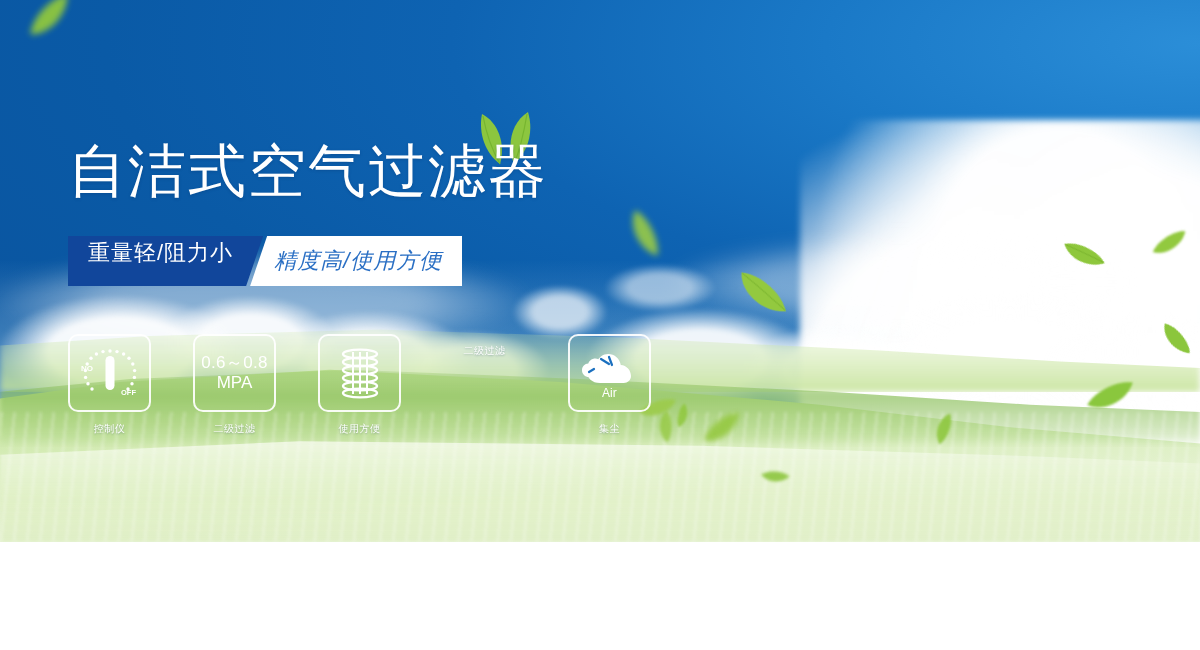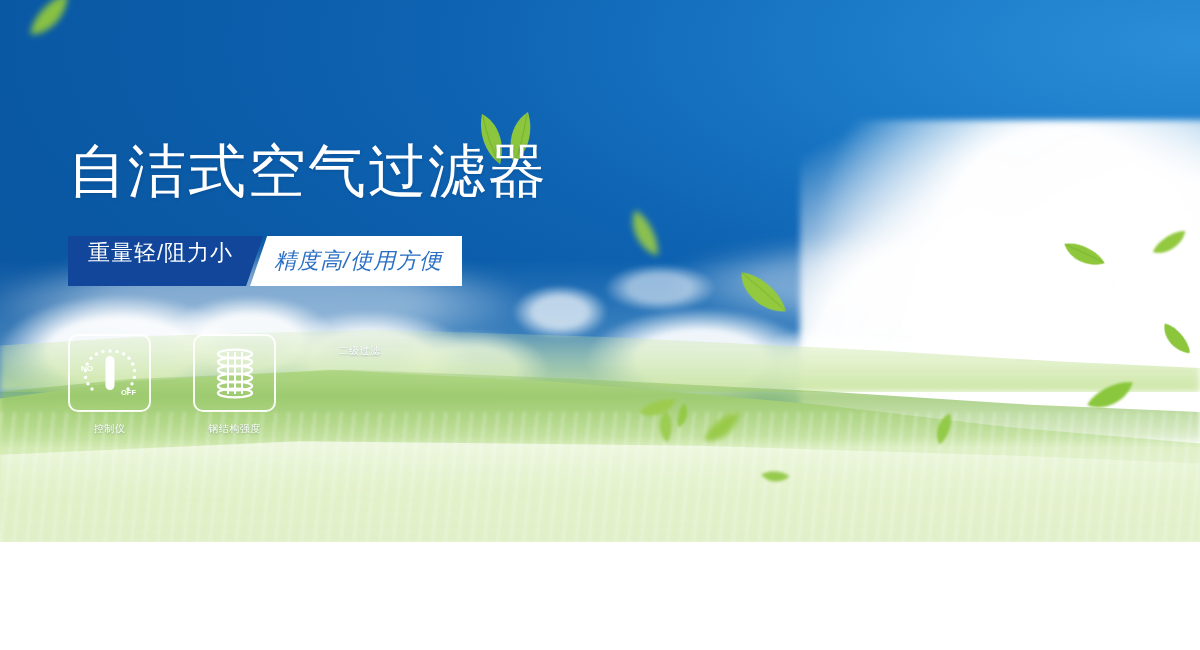--- a/index.html
+++ b/index.html
@@ -318,42 +318,66 @@
               <circle cx="15" cy="46" r="1.7"></circle>
               <rect x="28.5" y="13" width="9" height="34" rx="4.5"></rect>
             </g>
             <text x="4" y="28" fill="#ffffff" font-size="8" font-family="Liberation Sans, sans-serif" font-weight="bold">NO</text>
             <text x="44" y="52" fill="#ffffff" font-size="7.5" font-family="Liberation Sans, sans-serif" font-weight="bold">OFF</text>
           </svg>
         </div>
         <div class="flabel">控制仪</div>
       </div>
 
+      <div class="feature">
+        <div class="fbox">
+          <div class="ftxt">0.6～0.8</div>
+          <div class="ftxt2">MPA</div>
+        </div>
+        <div class="flabel">二级过滤</div>
+      </div>
 
       <div class="feature">
         <div class="fbox">
           <svg width="58" height="58" viewBox="0 0 58 58">
             <g stroke="#ffffff" stroke-width="2" fill="none">
               <line x1="22" y1="8" x2="22" y2="50"></line>
               <line x1="29" y1="8" x2="29" y2="50"></line>
               <line x1="36" y1="8" x2="36" y2="50"></line>
             </g>
             <g fill="none" stroke="#ffffff" stroke-width="2.4">
               <ellipse cx="29" cy="10" rx="17" ry="4.4"></ellipse>
               <ellipse cx="29" cy="18" rx="17" ry="4.4"></ellipse>
               <ellipse cx="29" cy="26" rx="17" ry="4.4"></ellipse>
               <ellipse cx="29" cy="34" rx="17" ry="4.4"></ellipse>
               <ellipse cx="29" cy="42" rx="17" ry="4.4"></ellipse>
               <ellipse cx="29" cy="49" rx="17" ry="4.4"></ellipse>
             </g>
           </svg>
         </div>
-        <div class="flabel">钢结构强度</div>
+        <div class="flabel">使用方便</div>
       </div>
 
       <div class="feature">
         <div class="flabel">二级过滤</div>
       </div>
 
+      <div class="feature">
+        <div class="fbox">
+          <svg width="68" height="56" viewBox="0 0 68 56">
+            <g fill="#ffffff">
+              <path d="M24 38 C16 38 11 33 11 27 C11 21.5 15.5 17 21 17 C22.6 12.4 27 9 32.2 9 C38.6 9 43.9 13.8 44.8 20 C50.6 20.4 55 25.2 55 31 C55 35 51.8 38 47.8 38 Z"></path>
+              <path d="M13 32 C9 32 6 29 6 25.2 C6 21.6 8.8 18.8 12.3 18.6 C13.2 15.6 16 13.4 19.3 13.4 C21.5 13.4 23.5 14.4 24.8 16 C22.2 18.4 20.5 21.8 20.5 25.6 C20.5 28.2 21.3 30.4 22.6 32 Z"></path>
+            </g>
+            <g stroke="#1a6fbf" stroke-width="2.2" fill="none" stroke-linecap="round">
+              <line x1="25" y1="14" x2="33" y2="19"></line>
+              <line x1="33" y1="12" x2="36" y2="20"></line>
+              <line x1="18" y1="24" x2="13" y2="27"></line>
+            </g>
+            <text x="26" y="52" fill="#ffffff" font-size="12" font-family="Liberation Sans, sans-serif">Air</text>
+          </svg>
+        </div>
+        <div class="flabel">集尘</div>
+      </div>
 
     </div>
   </div>
 </div>
 
 </body></html>

